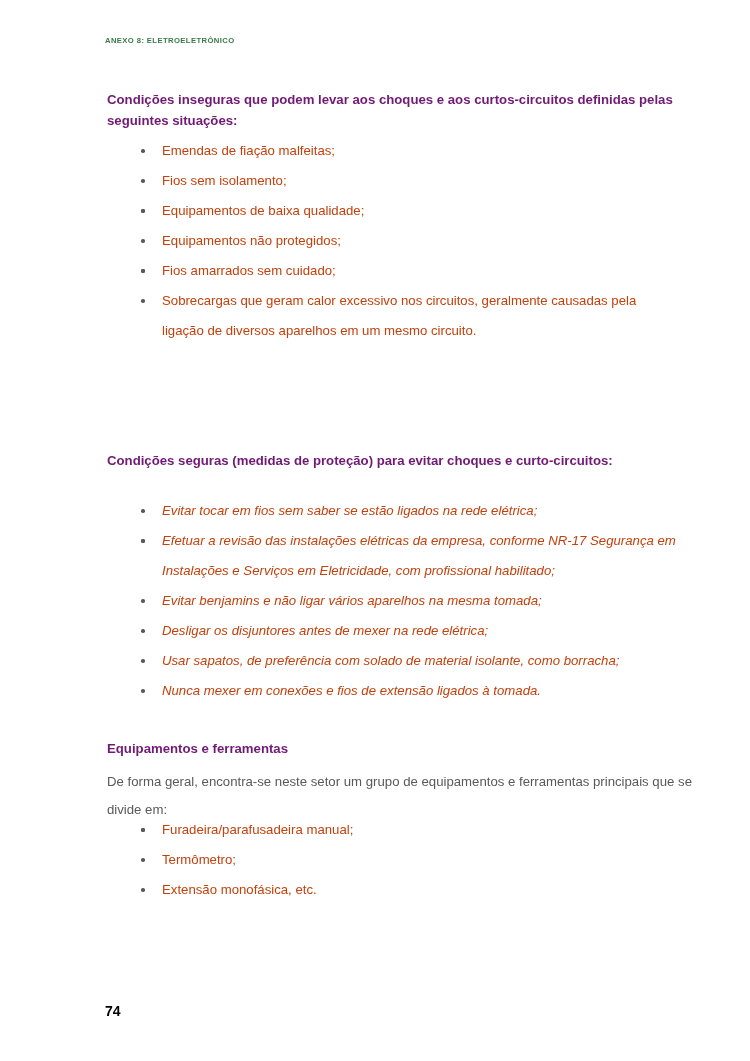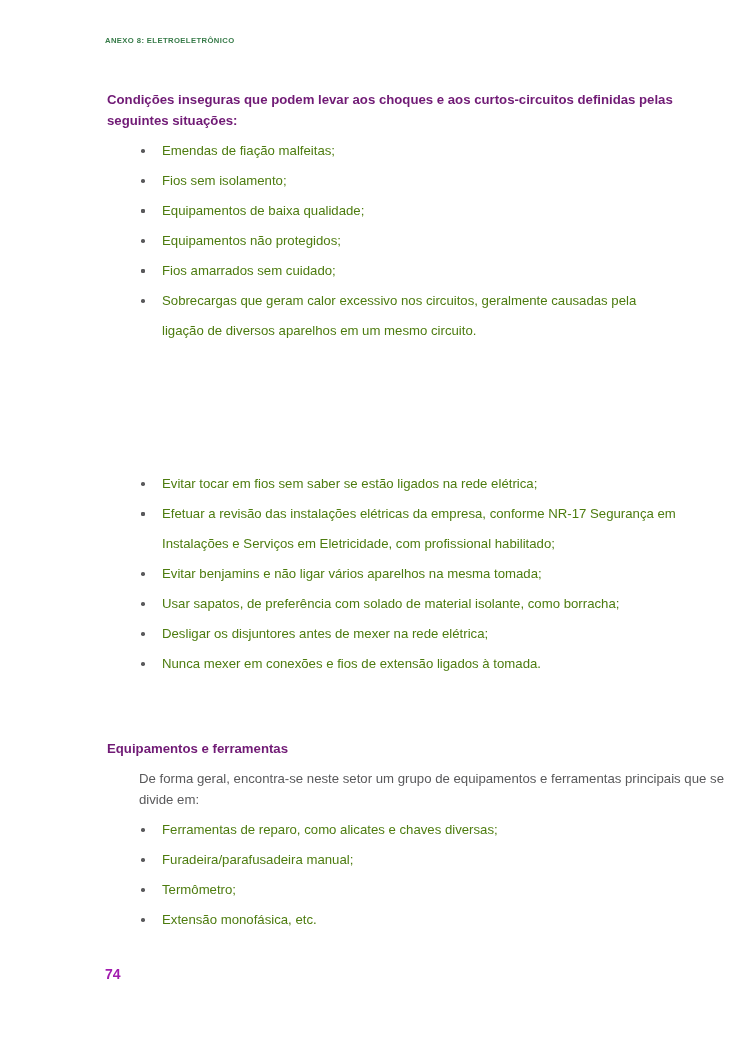--- a/index.html
+++ b/index.html
@@ -22,41 +22,41 @@
   .section-heading {
     position: absolute; left: 107px; width: 572px;
     font-size: 13.2px; font-weight: 700; line-height: 20.5px;
     color: #701a75;
   }
   .heading-1 { top: 90px; }
   .heading-2 { top: 451px; }
   .heading-3 { top: 739px; }
   .intro-para {
     position: absolute; left: 107px; top: 768px; width: 596px;
-    font-size: 13.2px; line-height: 21px; color: #59595b; margin-left: 32px;
+    font-size: 13.2px; line-height: 28px; color: #59595b;
   }
   ul.bullet-list {
     position: absolute; left: 107px; width: 572px;
     list-style: none;
   }
   .list-1 { top: 136px; }
-  .list-2 { top: 469px; }
+  .list-2 { top: 496px; font-style: italic; }
   .list-3 { top: 815px; }
   ul.bullet-list li {
     position: relative; padding-left: 55px;
-    font-size: 13.2px; line-height: 30px; color: #4d7c0f;
+    font-size: 13.2px; line-height: 30px; color: #c2410c;
   }
   .bullet-dot {
     position: absolute; left: 34px; top: 13px;
     width: 3.5px; height: 3.5px; border-radius: 50%;
     background: #59595b; display: inline-block;
   }
   .page-number {
-    position: absolute; left: 105px; top: 966px;
-    font-size: 14px; font-weight: 700; color: #a21caf;
+    position: absolute; left: 105px; top: 1003px;
+    font-size: 14px; font-weight: 700; color: #000000;
   }
 </style>
 </head>
 <body>
 
 <div class="page">
 
   <div class="running-header">ANEXO 8: ELETROELETRÔNICO</div>
 
   <h2 class="section-heading heading-1">Condições inseguras que podem levar aos choques e aos curtos-circuitos definidas pelas seguintes situações:</h2>
@@ -64,34 +64,35 @@
     <li><span class="bullet-dot"></span><span>Emendas de fiação malfeitas;</span></li>
     <li><span class="bullet-dot"></span><span>Fios sem isolamento;</span></li>
     <li><span class="bullet-dot"></span></li>
     <li><span class="bullet-dot"></span><span>Equipamentos de baixa qualidade;</span></li>
     <li><span class="bullet-dot"></span><span>Equipamentos não protegidos;</span></li>
     <li><span class="bullet-dot"></span></li>
     <li><span class="bullet-dot"></span><span>Fios amarrados sem cuidado;</span></li>
     <li><span class="bullet-dot"></span><span>Sobrecargas que geram calor excessivo nos circuitos, geralmente causadas pela ligação de diversos aparelhos em um mesmo circuito.</span></li>
   </ul>
 
+  <h2 class="section-heading heading-2">Condições seguras (medidas de proteção) para evitar choques e curto-circuitos:</h2>
   <ul class="bullet-list list-2">
     <li><span class="bullet-dot"></span><span>Evitar tocar em fios sem saber se estão ligados na rede elétrica;</span></li>
     <li><span class="bullet-dot"></span></li>
     <li><span class="bullet-dot"></span><span>Efetuar a revisão das instalações elétricas da empresa, conforme NR-17 Segurança em Instalações e Serviços em Eletricidade, com profissional habilitado;</span></li>
     <li><span class="bullet-dot"></span><span>Evitar benjamins e não ligar vários aparelhos na mesma tomada;</span></li>
+    <li><span class="bullet-dot"></span><span>Desligar os disjuntores antes de mexer na rede elétrica;</span></li>
     <li><span class="bullet-dot"></span><span>Usar sapatos, de preferência com solado de material isolante, como borracha;</span></li>
-    <li><span class="bullet-dot"></span><span>Desligar os disjuntores antes de mexer na rede elétrica;</span></li>
     <li><span class="bullet-dot"></span><span>Nunca mexer em conexões e fios de extensão ligados à tomada.</span></li>
   </ul>
 
   <h2 class="section-heading heading-3">Equipamentos e ferramentas</h2>
   <p class="intro-para">De forma geral, encontra-se neste setor um grupo de equipamentos e ferramentas principais que se divide em:</p>
   <ul class="bullet-list list-3">
-    <li><span class="bullet-dot"></span><span>Ferramentas de reparo, como alicates e chaves diversas;</span></li>
+    <li><span class="bullet-dot"></span></li>
     <li><span class="bullet-dot"></span><span>Furadeira/parafusadeira manual;</span></li>
     <li><span class="bullet-dot"></span><span>Termômetro;</span></li>
     <li><span class="bullet-dot"></span><span>Extensão monofásica, etc.</span></li>
   </ul>
 
   <div class="page-number">74</div>
 
 </div>
 
 </body></html>

